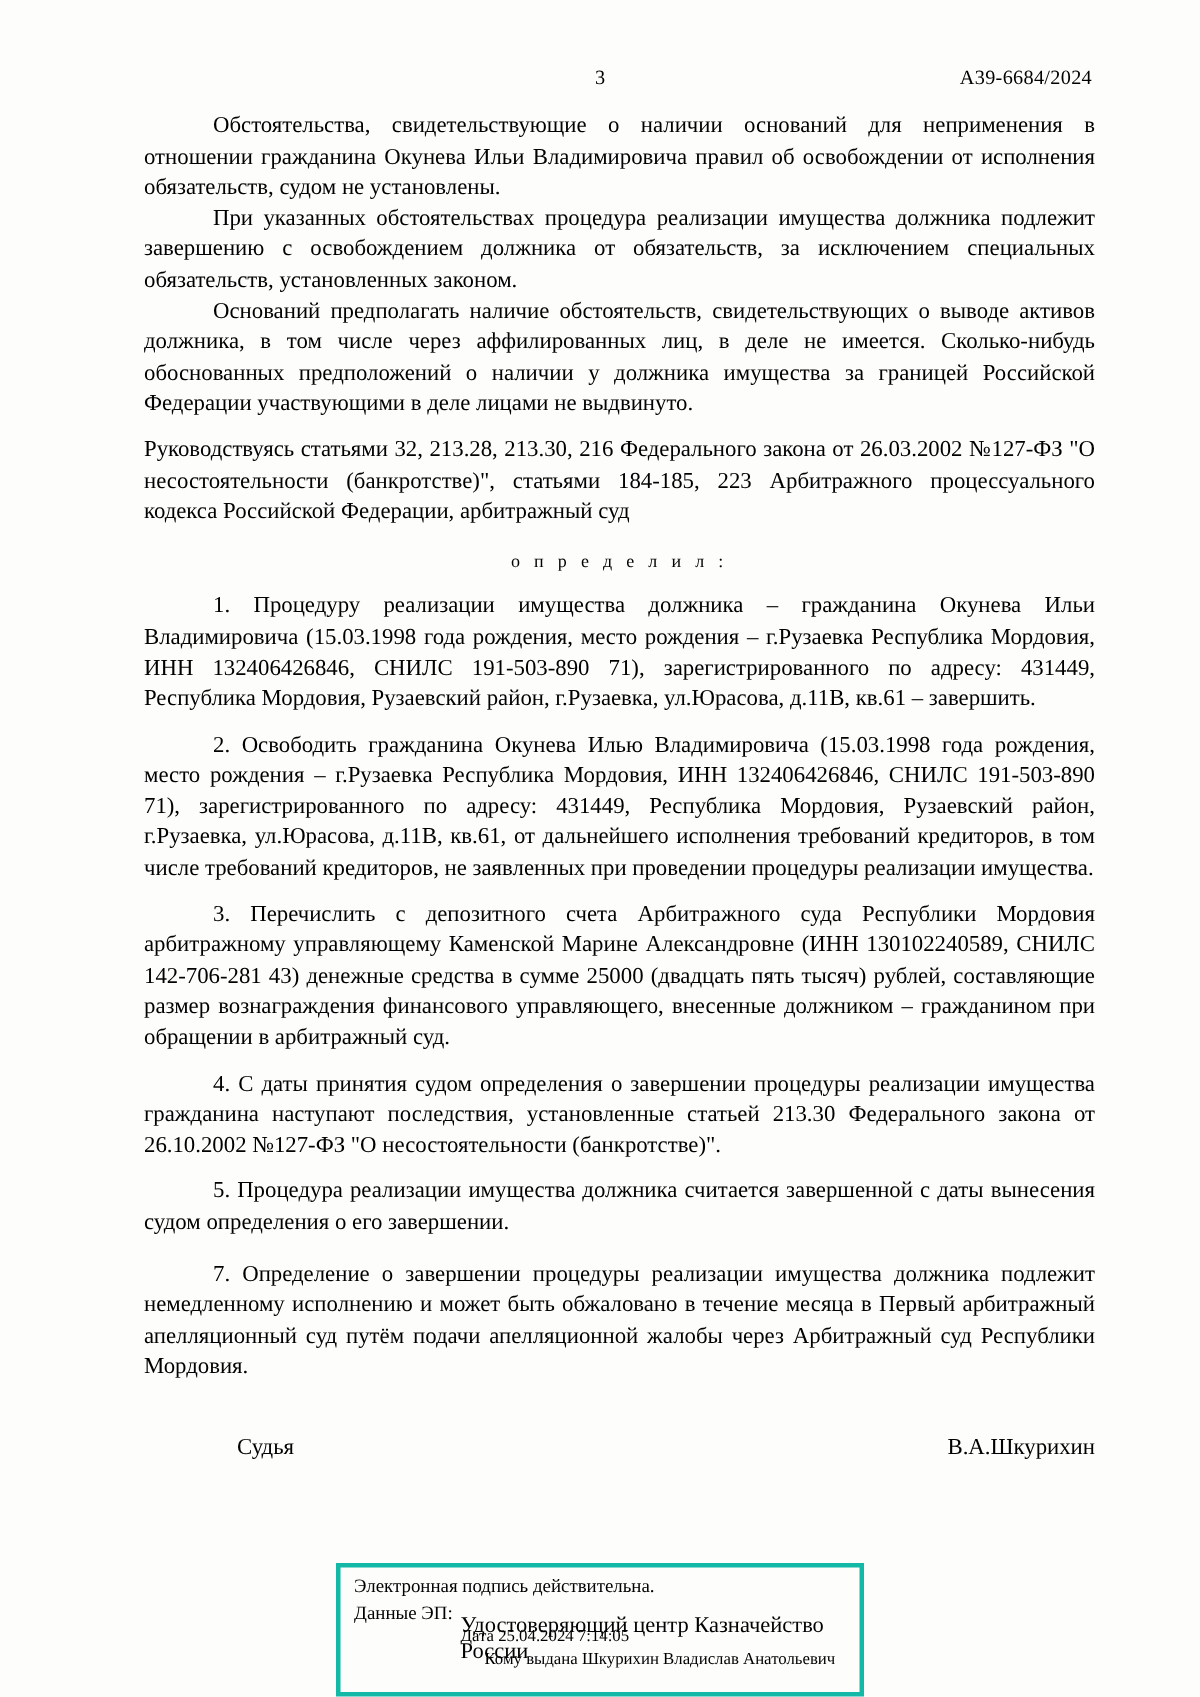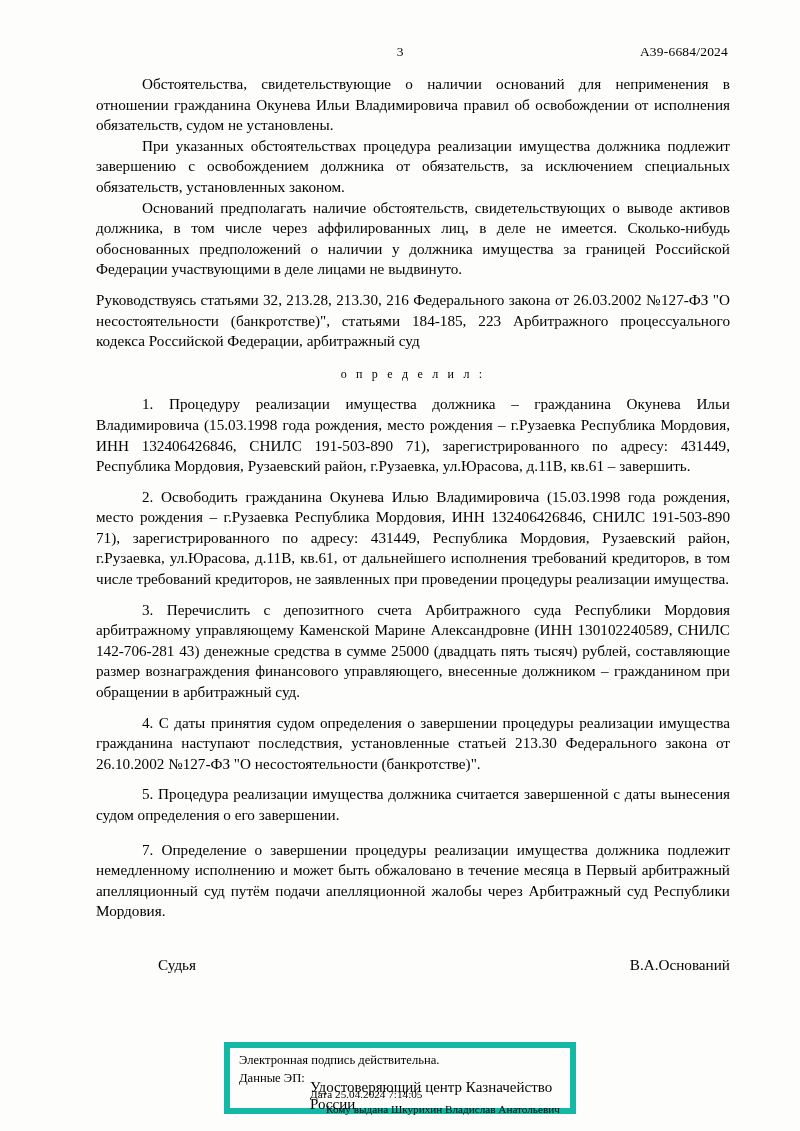--- a/index.html
+++ b/index.html
@@ -89,22 +89,22 @@
   .sign-row .judge-name {
     position: absolute;
     right: 0;
     top: 0;
   }
   .stamp {
     position: absolute;
     left: 224px;
     top: 1042px;
     width: 352px;
-    height: 72px;
-    border: 6px solid #14b8a6;
+    height: 89px;
+    border: 3px solid #14b8a6;
     box-sizing: border-box;
     background: #fdfdfb;
   }
   .stamp .line1 {
     position: absolute;
     left: 9px;
     top: 5px;
     font-size: 12.6px;
   }
   .stamp .line2-label {
@@ -153,21 +153,21 @@
 
     <p class="para">1. Процедуру реализации имущества должника – гражданина Окунева Ильи Владимировича (15.03.1998 года рождения, место рождения – г.Рузаевка Республика Мордовия, ИНН 132406426846, СНИЛС 191-503-890 71), зарегистрированного по адресу: 431449, Республика Мордовия, Рузаевский район, г.Рузаевка, ул.Юрасова, д.11В, кв.61 – завершить.</p>
     <p class="para spaced">2. Освободить гражданина Окунева Илью Владимировича (15.03.1998 года рождения, место рождения – г.Рузаевка Республика Мордовия, ИНН 132406426846, СНИЛС 191-503-890 71), зарегистрированного по адресу: 431449, Республика Мордовия, Рузаевский район, г.Рузаевка, ул.Юрасова, д.11В, кв.61, от дальнейшего исполнения требований кредиторов, в том числе требований кредиторов, не заявленных при проведении процедуры реализации имущества.</p>
     <p class="para spaced">3. Перечислить с депозитного счета Арбитражного суда Республики Мордовия арбитражному управляющему Каменской Марине Александровне (ИНН 130102240589, СНИЛС 142-706-281 43) денежные средства в сумме 25000 (двадцать пять тысяч) рублей, составляющие размер вознаграждения финансового управляющего, внесенные должником – гражданином при обращении в арбитражный суд.</p>
     <p class="para spaced">4. С даты принятия судом определения о завершении процедуры реализации имущества гражданина наступают последствия, установленные статьей 213.30 Федерального закона от 26.10.2002 №127-ФЗ "О несостоятельности (банкротстве)".</p>
     <p class="para spaced">5. Процедура реализации имущества должника считается завершенной с даты вынесения судом определения о его завершении.</p>
     <p class="para spaced-lg">7. Определение о завершении процедуры реализации имущества должника подлежит немедленному исполнению и может быть обжаловано в течение месяца в Первый арбитражный апелляционный суд путём подачи апелляционной жалобы через Арбитражный суд Республики Мордовия.</p>
 
     <div class="sign-row">
       <span class="judge-label">Судья</span>
-      <span class="judge-name">В.А.Оснований</span>
+      <span class="judge-name">В.А.Шкурихин</span>
     </div>
 
   </div>
 
   <div class="stamp">
     <div class="line1">Электронная подпись действительна.</div>
     <div class="line2-label">Данные ЭП:</div>
     <div class="line2-val">Удостоверяющий центр Казначейство России</div>
     <div class="line3">Дата 25.04.2024 7:14:05</div>
     <div class="line4">Кому выдана Шкурихин Владислав Анатольевич</div>

